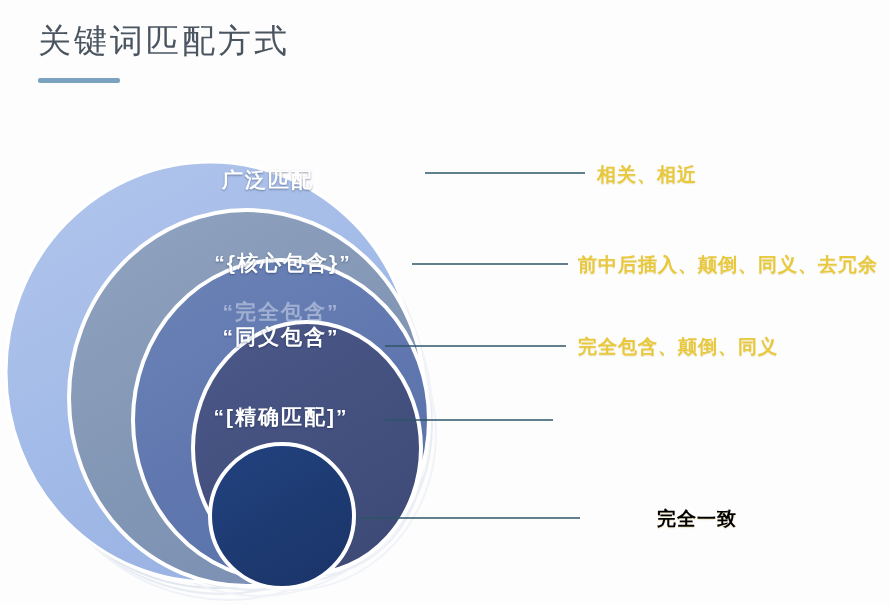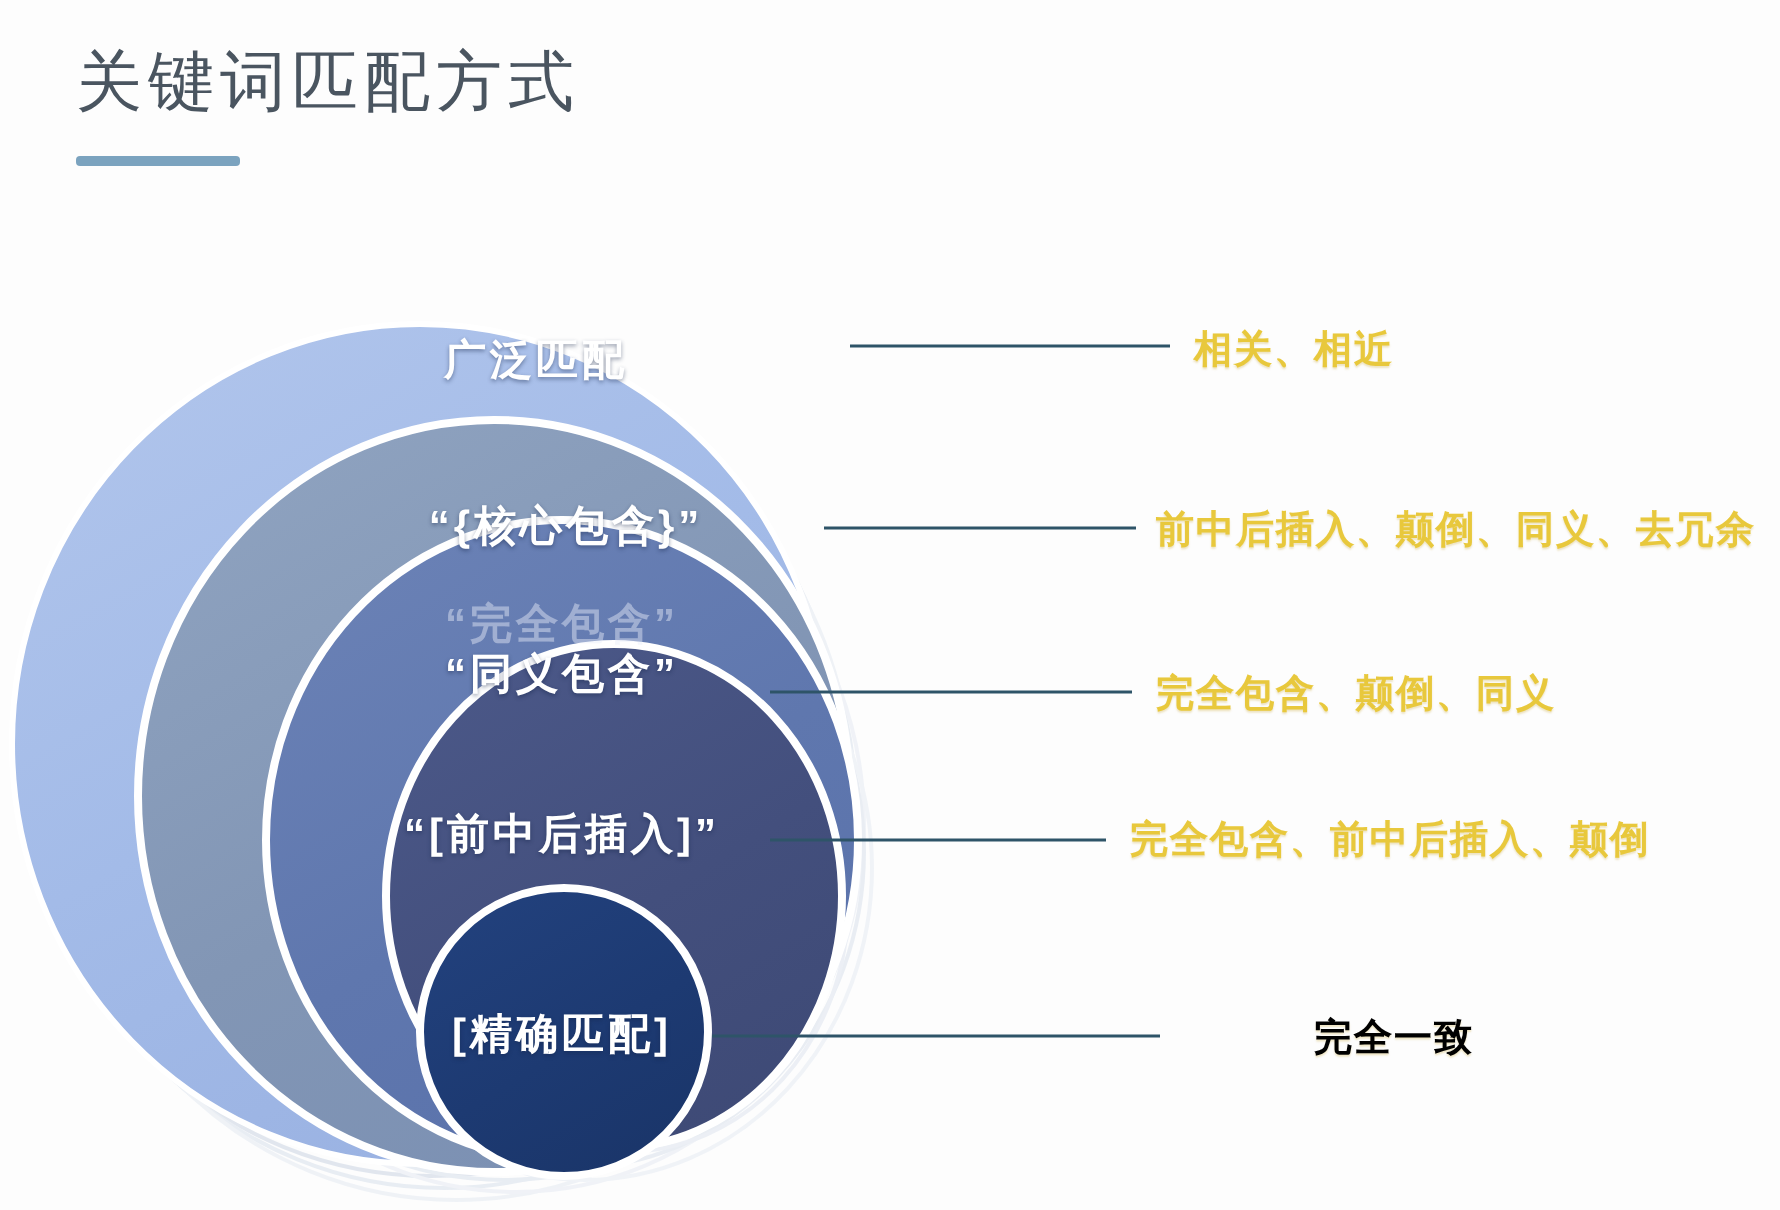--- a/index.html
+++ b/index.html
@@ -163,28 +163,26 @@
     </svg>
 
     <div class="ring-label" style="left:268px; top:166px;">广泛匹配</div>
 
     <div class="ring-label" style="left:283px; top:249px;">“{核心包含}”</div>
 
     <div class="ring-label ghost" style="left:281px; top:298px;">“完全包含”</div>
 
     <div class="ring-label" style="left:281px; top:323px;">“同义包含”</div>
 
-    <div class="ring-label" style="left:281px; top:403px;">“[前中后插入]”</div>
+    <div class="ring-label" style="left:281px; top:403px;">“[精确匹配]”</div>
 
-    <div class="ring-label" style="left:281px; top:503px;">[精确匹配]</div>
 
     <div class="callout" style="left: 597px; top: 175px; color: rgb(232, 200, 60);">相关、相近</div>
 
     <div class="callout" style="left: 578px; top: 265px; color: rgb(232, 200, 60);">前中后插入、颠倒、同义、去冗余</div>
 
     <div class="callout" style="left: 578px; top: 347px; color: rgb(232, 200, 60);">完全包含、颠倒、同义</div>
 
-    <div class="callout" style="left: 565px; top: 420px; color: rgb(232, 200, 60);">完全包含、前中后插入、颠倒</div>
 
     <div class="callout" style="left: 613px; top: 519px; color: #000000; margin-left: 44px;">完全一致</div>
 
   </div>
 </div>
 
 </body></html>

